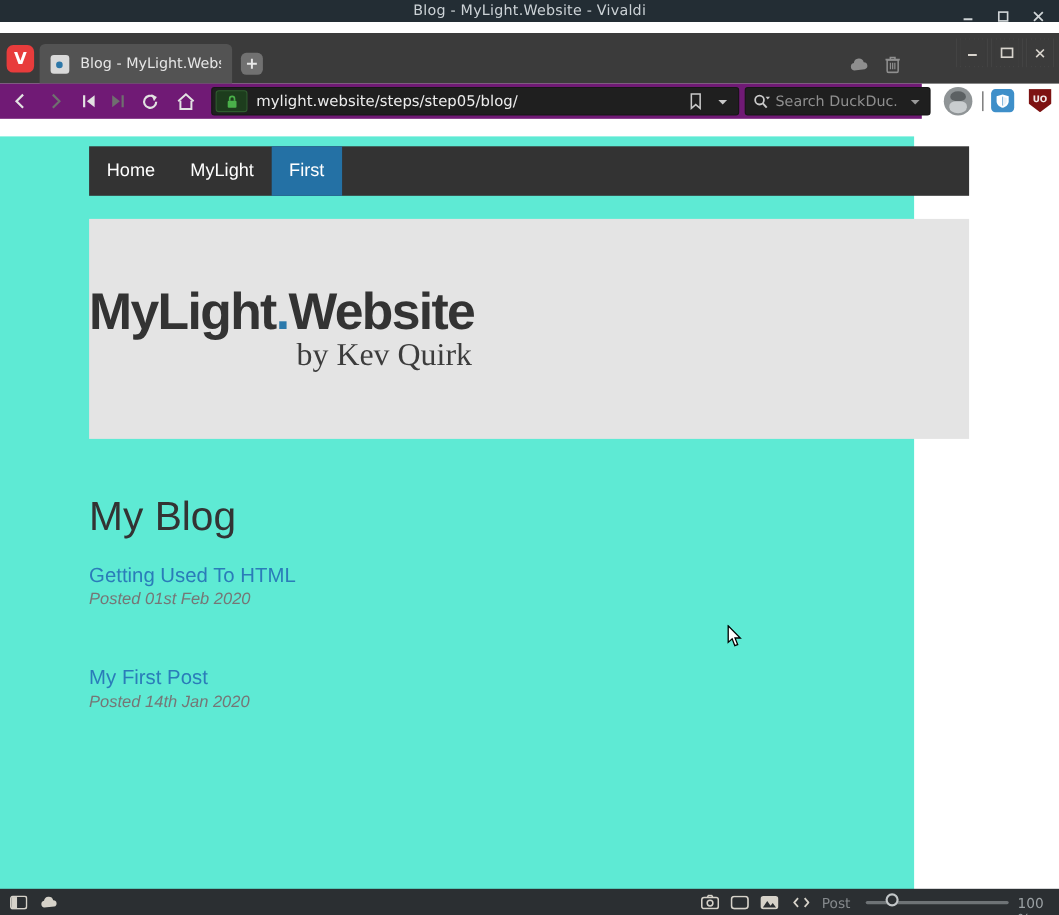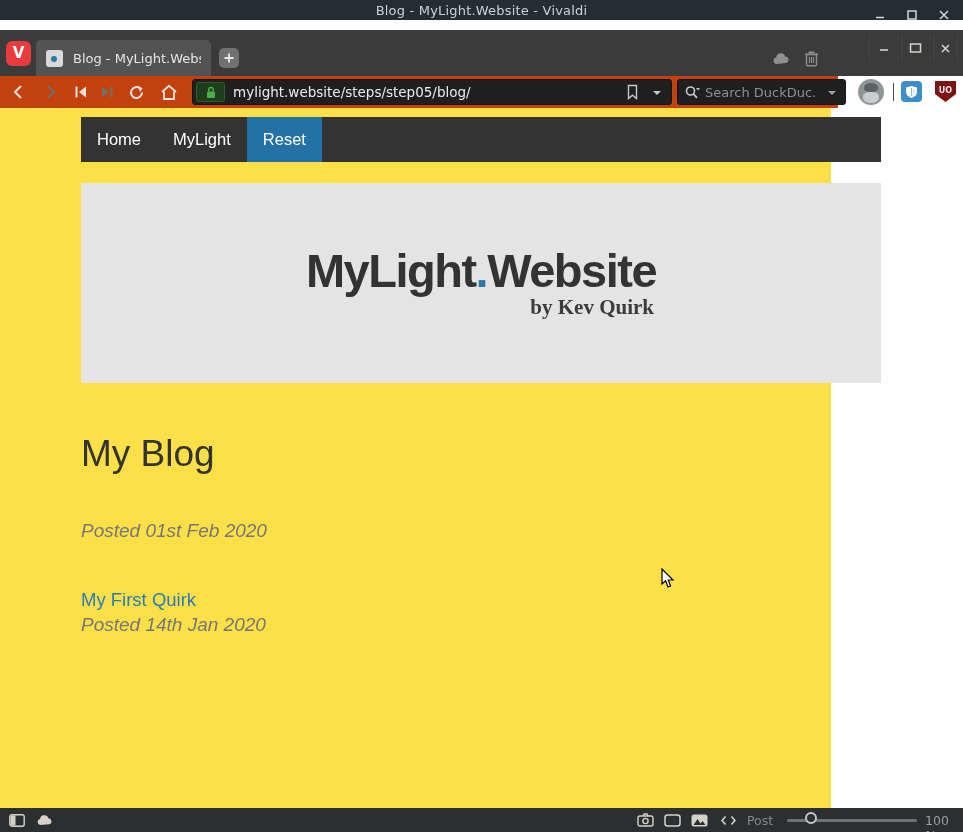--- a/index.html
+++ b/index.html
@@ -39,21 +39,21 @@
   }
   .tab-right-icons { position:absolute; right:144px; top:0; height:46px; display:flex; align-items:center; gap:13px; padding-top:10px; }
   .tab-win-controls {
     position:absolute; right:2px; top:5px; width:92px; height:26px;
     display:flex; align-items:center; gap:8px; padding:0 4px;
     background:repeating-linear-gradient(90deg, rgba(255,255,255,0.045) 0 1px, transparent 1px 4px);
   }
   .twc-btn { width:24px; height:24px; display:flex; align-items:center; justify-content:center; background:#3b3b3b; }
 
   
-  .toolbar { position:absolute; left:0; top:76px; width:838px; height:32px; background:#c2410c; }
+  .toolbar { position:absolute; left:0; top:76px; width:838px; height:32px; background:#701a75; }
   .nav-btn { position:absolute; top:6px; width:20px; height:20px; display:flex; align-items:center; justify-content:center; }
   .urlfield {
     position:absolute; left:192px; top:3px; width:480px; height:26px;
     background:#1f1f1f; border:1px solid #161616; border-radius:3px;
   }
   .lock-badge {
     position:absolute; left:3px; top:2px; width:29px; height:20px; border-radius:3px;
     background:#1d3d1d; border:1px solid #2f5c2f; display:flex; align-items:center; justify-content:center;
   }
   .url-input {
@@ -85,46 +85,46 @@
     background:#3e8fc9; display:flex; align-items:center; justify-content:center;
   }
   .ext-ublock {
     position:absolute; left:935px; top:5px; width:21px; height:21px;
     background:#7d1212; clip-path:polygon(0 0,100% 0,100% 62%,50% 100%,0 62%);
     display:flex; align-items:center; justify-content:center;
   }
   .ext-ublock span { color:#f2e9e9; font-size:8px; font-weight:bold; letter-spacing:0; margin-top:-3px; }
 
   
-  .viewport { position:absolute; left:0; top:108px; width:831px; height:700px; background:#fde047; font-family:"Liberation Sans", sans-serif; }
+  .viewport { position:absolute; left:0; top:124px; width:831px; height:700px; background:#5eead4; font-family:"Liberation Sans", sans-serif; }
   .site-nav { position:absolute; left:81px; top:9px; width:800px; height:45px; background:#333333; display:flex; }
   .site-nav a {
     display:block; height:45px; line-height:45px; padding:0 16px;
     color:#ffffff; font-size:16.5px; text-decoration:none;
   }
   .site-nav a.active { background:#2471a5; }
   .site-header {
     position:absolute; left:81px; top:75px; width:800px; height:200px; background:#e4e4e4;
-    display:flex; align-items:center; justify-content:center;
+    display:flex; align-items:center; 
   }
   .logo-block { display:inline-block; text-align:center; }
   .logo-main {
     font-size:47px; font-weight:bold; color:#333333; letter-spacing:-1.5px; line-height:1.0;
     font-family:"Liberation Sans", sans-serif;
   }
   .logo-main .dot { color:#2b79ab; }
   .logo-sub {
-    text-align:right; font-family:"Liberation Serif", serif; font-size:21px; color:#3c3c3c;
-    margin-top:1px; padding-right:2px;font-weight:bold;
+    text-align:right; font-family:"Liberation Serif", serif; font-size:29px; color:#3c3c3c;
+    margin-top:1px; padding-right:2px;
   }
   .page-h1 { position:absolute; left:81px; top:325px; font-size:37px; font-weight:normal; color:#333333; }
   .post-title { position:absolute; left:81px; font-size:18.5px; color:#2a7cb9; text-decoration:none; }
   .post-title.p1 { top:388px; }
   .post-title.p2 { top:481px; }
-  .post-date { position:absolute; left:81px; font-size:19px; font-style:italic; color:#767676; }
+  .post-date { position:absolute; left:81px; font-size:15px; font-style:italic; color:#767676; }
   .post-date.p1 { top:412px; }
   .post-date.p2 { top:506px; }
 
   
   .statusbar { position:absolute; left:0; top:808px; width:963px; height:24px; background:#2b2f32; }
   .sb-icon { position:absolute; top:4px; width:18px; height:16px; display:flex; align-items:center; justify-content:center; }
   .sb-reset { position:absolute; left:747px; top:5px; font-size:12.5px; color:#85898c; }
   .sb-slider-track { position:absolute; left:787px; top:11px; width:130px; height:3px; border-radius:2px; background:#6e7376; }
   .sb-slider-knob {
     position:absolute; left:805px; top:4px; width:12px; height:12px; border-radius:50%;
@@ -295,35 +295,36 @@
   <div class="ext-ublock">
     <span>UO</span>
   </div>
 </div>
 
 <div class="viewport">
 
   <nav class="site-nav">
     <a href="#">Home</a>
     <a href="#">MyLight</a>
-    <a href="#" class="active">Reset</a>
+    <a href="#" class="active">First</a>
   </nav>
 
   <header class="site-header">
     <div class="logo-block">
       <div class="logo-main"><span>MyLight</span><span class="dot">.</span><span>Website</span></div>
       <div class="logo-sub">by Kev Quirk</div>
     </div>
   </header>
 
   <h1 class="page-h1">My Blog</h1>
 
+  <a href="#" class="post-title p1">Getting Used To HTML</a>
   <div class="post-date p1">Posted 01st Feb 2020</div>
 
-  <a href="#" class="post-title p2">My First Quirk</a>
+  <a href="#" class="post-title p2">My First Post</a>
   <div class="post-date p2">Posted 14th Jan 2020</div>
 
 </div>
 
 <div class="statusbar">
   <div class="sb-icon" style="left:8px">
     <svg width="16" height="13" viewBox="0 0 16 13">
       <rect x="0.8" y="0.8" width="14.4" height="11.4" rx="2" fill="none" stroke="#d6d2c9" stroke-width="1.4"></rect>
       <rect x="1.5" y="1.5" width="5" height="10" fill="#d6d2c9"></rect>
     </svg>

